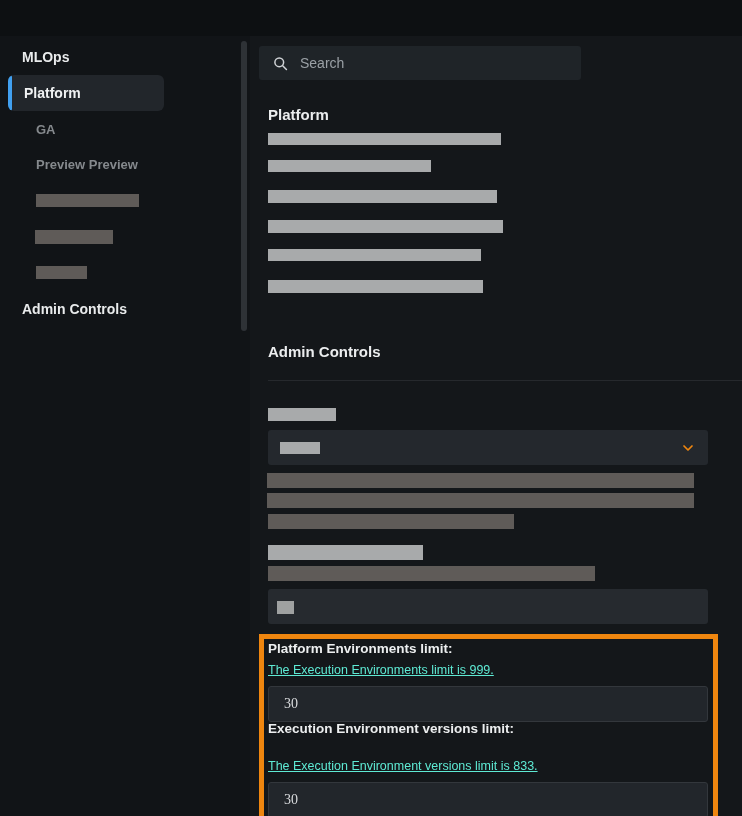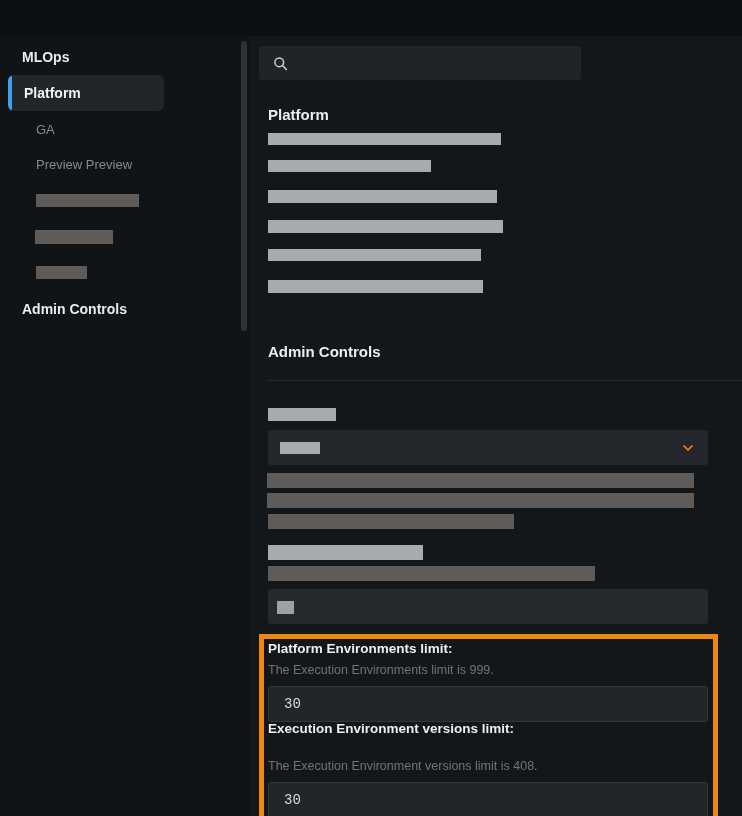--- a/index.html
+++ b/index.html
@@ -15,21 +15,21 @@
   .sidebar{
     position:absolute;left:0;top:0;width:250px;height:816px;
     background:#111417;
   }
   .nav-section{
     position:absolute;left:22px;
     font-size:14px;font-weight:700;color:#e9ebec;
   }
   .nav-sub{
     position:absolute;left:36px;
-    font-size:13px;font-weight:400;color:#85898d;
+    font-size:13px;font-weight:700;color:#85898d;
     cursor:pointer;
   }
   .nav-selected{
     position:absolute;left:8px;top:39px;width:156px;height:36px;
     background:#22262b;border-radius:6px;
     display:flex;align-items:center;
     cursor:pointer;overflow:hidden;
   }
   .nav-selected .accent{
     width:4px;height:36px;border-radius:2px;
@@ -91,27 +91,27 @@
     position:absolute;left:259px;top:598px;width:459px;height:196px;
     border:5px solid #ef860f;box-sizing:border-box;
     pointer-events:none;
   }
   .field-label{
     position:absolute;left:268px;
     font-size:13.5px;font-weight:700;color:#eceeef;
   }
   .field-desc{
     position:absolute;left:268px;
-    font-size:12.5px;color:#737373;
+    font-size:12.5px;color:#5eead4;text-decoration:underline;
   }
   .num-input{
     position:absolute;left:268px;width:440px;height:36px;
     background:#22262b;border:1px solid #33373c;border-radius:3px;
     box-sizing:border-box;
-    font-family:Liberation Mono, monospace;
+    font-family:Liberation Serif, serif;
     font-size:14px;color:#d9dbdd;
     padding:0 0 0 15px;outline:none;
   }
 </style>
 </head>
 <body>
 
 <div class="app">
 
   <aside class="sidebar">
@@ -135,20 +135,21 @@
 
   <div class="scroll-thumb"></div>
 
   <main>
 
     <div class="search-box">
       <svg width="15" height="15" viewBox="0 0 24 24">
         <circle cx="10" cy="10" r="7" fill="none" stroke="#d0d3d6" stroke-width="2.4"></circle>
         <line x1="15.5" y1="15.5" x2="21.5" y2="21.5" stroke="#d0d3d6" stroke-width="2.4" stroke-linecap="round"></line>
       </svg>
+      <input type="text" placeholder="Search" style="">
     </div>
 
     <div class="heading" style="top:70px">Platform</div>
 
     <div class="bar bar-light" style="left:268px;top:97px;width:233px;height:12px"></div>
     <div class="bar bar-light" style="left:268px;top:124px;width:163px;height:12px"></div>
     <div class="bar bar-light" style="left:268px;top:154px;width:229px;height:13px"></div>
     <div class="bar bar-light" style="left:268px;top:184px;width:235px;height:13px"></div>
     <div class="bar bar-light" style="left:268px;top:213px;width:213px;height:12px"></div>
     <div class="bar bar-light" style="left:268px;top:244px;width:215px;height:13px"></div>
@@ -176,17 +177,17 @@
       <span class="inner-bar"></span>
     </div>
 
     <div class="highlight-box"></div>
 
     <div class="field-label" style="top:605px">Platform Environments limit:</div>
     <div class="field-desc" style="top:627px">The Execution Environments limit is 999.</div>
     <input class="num-input" style="top: 650px;" type="text" value="30">
 
     <div class="field-label" style="top:685px">Execution Environment versions limit:</div>
-    <div class="field-desc" style="top:723px">The Execution Environment versions limit is 408.</div>
+    <div class="field-desc" style="top:723px">The Execution Environment versions limit is 833.</div>
     <input class="num-input" style="top: 746px;" type="text" value="30">
 
   </main>
 </div>
 
 </body></html>

